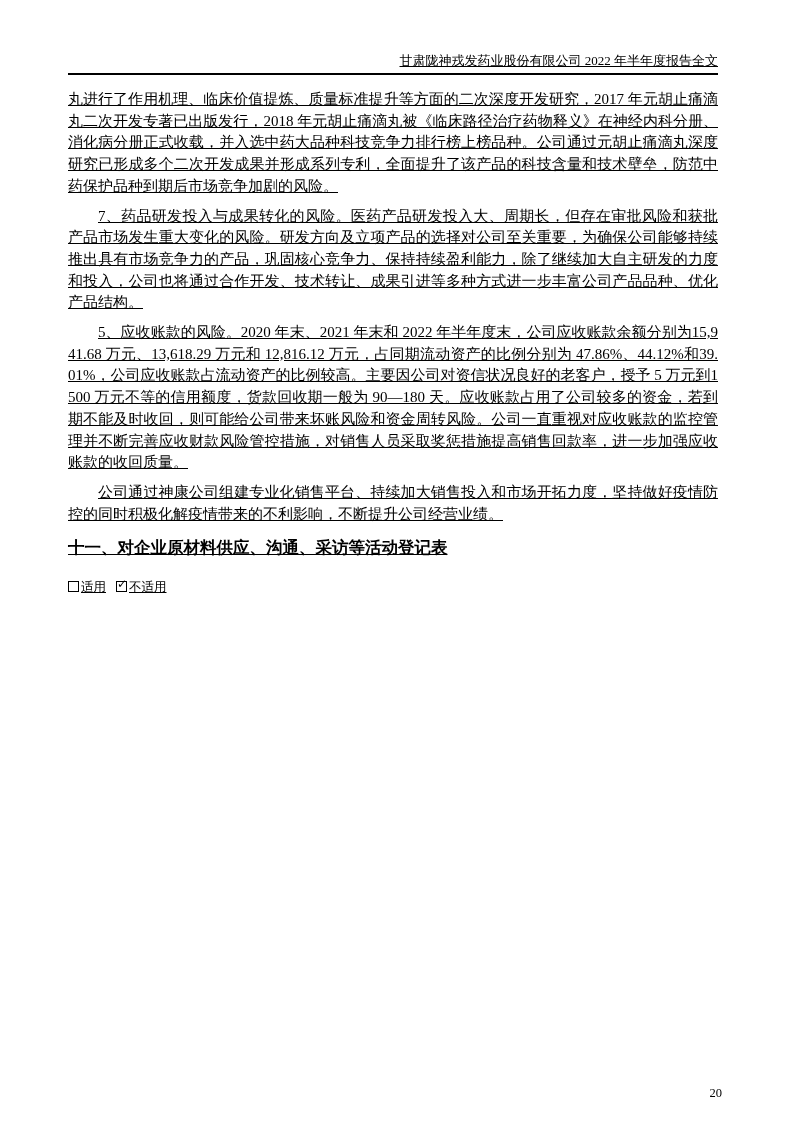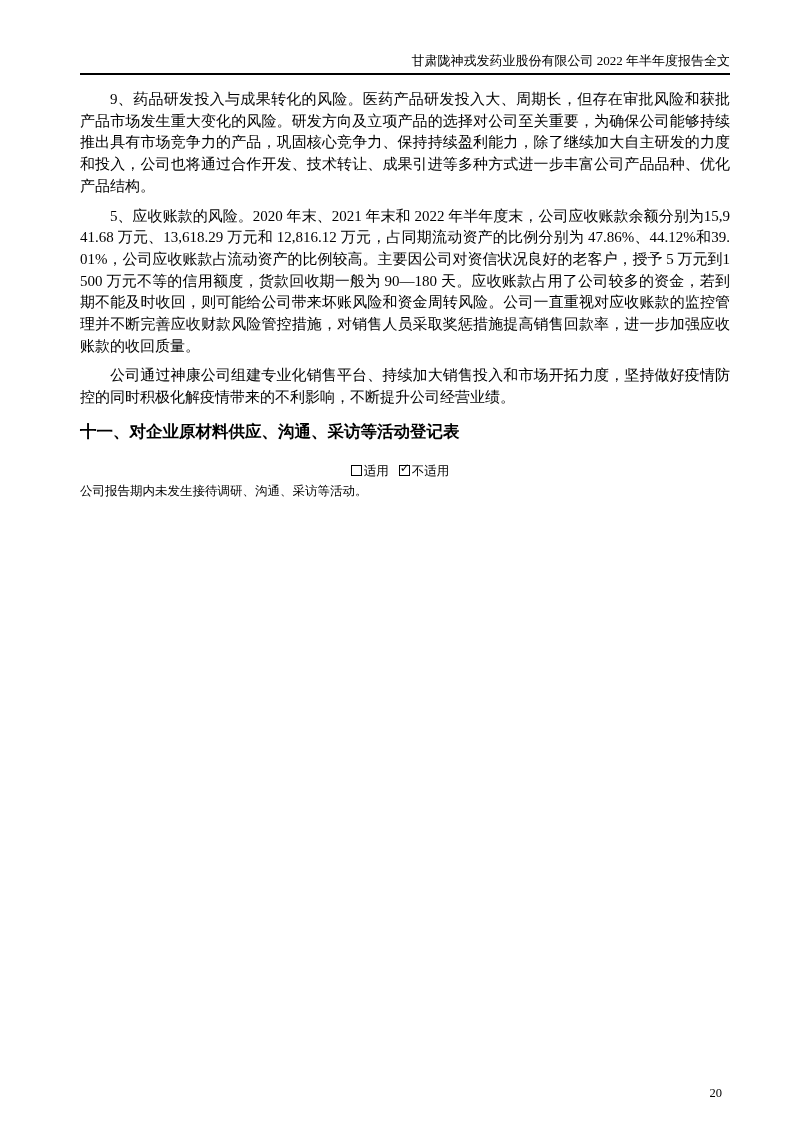--- a/index.html
+++ b/index.html
@@ -8,23 +8,24 @@
     position: relative;
     width: 793px;
     height: 1122px;
     background: #ffffff;
     color: #000000;
     font-family: "Liberation Serif", "DejaVu Serif", serif;
     overflow: hidden;
   }
   .content {
     position: absolute;
-    left: 80px;
+    left: 68px;
     top: 0;
     width: 650px;
+    text-decoration: underline;
   }
   .header {
     margin-top: 52px;
     text-align: right;
     font-size: 13px;
     line-height: 17px;
     padding-bottom: 4px;
     border-bottom: 2px solid #000000;
   }
   .body-text { margin-top: 14px; }
@@ -38,22 +39,21 @@
   p.para.indent { text-indent: 2em; }
   h2.section-heading {
     margin: 12px 0 18px 0;
     font-size: 16.5px;
     line-height: 22px;
     font-weight: bold;
   }
   .check-line {
     font-size: 12.5px;
     line-height: 20px;
-    margin-bottom: 0;
-    text-align: center;
+    margin-bottom: 16px;
   }
   .cb-group { margin-right: 10px; white-space: nowrap; }
   .cb {
     display: inline-block;
     width: 11px;
     height: 11px;
     border: 1px solid #000000;
     vertical-align: -1px;
     margin-right: 2px;
     position: relative;
@@ -83,29 +83,29 @@
 <body>
 
 <div class="page">
   <div class="content">
 
     <div class="header">
       <span>甘肃陇神戎发药业股份有限公司 2022 年半年度报告全文</span>
     </div>
 
     <div class="body-text">
-      <p class="para indent">9、药品研发投入与成果转化的风险。医药产品研发投入大、周期长，但存在审批风险和获批产品市场发生重大变化的风险。研发方向及立项产品的选择对公司至关重要，为确保公司能够持续推出具有市场竞争力的产品，巩固核心竞争力、保持持续盈利能力，除了继续加大自主研发的力度和投入，公司也将通过合作开发、技术转让、成果引进等多种方式进一步丰富公司产品品种、优化产品结构。</p>
+      <p class="para">丸进行了作用机理、临床价值提炼、质量标准提升等方面的二次深度开发研究，2017 年元胡止痛滴丸二次开发专著已出版发行，2018 年元胡止痛滴丸被《临床路径治疗药物释义》在神经内科分册、消化病分册正式收载，并入选中药大品种科技竞争力排行榜上榜品种。公司通过元胡止痛滴丸深度研究已形成多个二次开发成果并形成系列专利，全面提升了该产品的科技含量和技术壁垒，防范中药保护品种到期后市场竞争加剧的风险。</p>
+      <p class="para indent">7、药品研发投入与成果转化的风险。医药产品研发投入大、周期长，但存在审批风险和获批产品市场发生重大变化的风险。研发方向及立项产品的选择对公司至关重要，为确保公司能够持续推出具有市场竞争力的产品，巩固核心竞争力、保持持续盈利能力，除了继续加大自主研发的力度和投入，公司也将通过合作开发、技术转让、成果引进等多种方式进一步丰富公司产品品种、优化产品结构。</p>
       <p class="para indent">5、应收账款的风险。2020 年末、2021 年末和 2022 年半年度末，公司应收账款余额分别为15,941.68 万元、13,618.29 万元和 12,816.12 万元，占同期流动资产的比例分别为 47.86%、44.12%和39.01%，公司应收账款占流动资产的比例较高。主要因公司对资信状况良好的老客户，授予 5 万元到1500 万元不等的信用额度，货款回收期一般为 90—180 天。应收账款占用了公司较多的资金，若到期不能及时收回，则可能给公司带来坏账风险和资金周转风险。公司一直重视对应收账款的监控管理并不断完善应收财款风险管控措施，对销售人员采取奖惩措施提高销售回款率，进一步加强应收账款的收回质量。</p>
       <p class="para indent">公司通过神康公司组建专业化销售平台、持续加大销售投入和市场开拓力度，坚持做好疫情防控的同时积极化解疫情带来的不利影响，不断提升公司经营业绩。</p>
 
       <h2 class="section-heading">十一、对企业原材料供应、沟通、采访等活动登记表</h2>
 
       <div class="check-line">
         <span class="cb-group"><span class="cb"></span><span>适用</span></span><span class="cb-group"><span class="cb"><span class="tick">✓</span></span><span>不适用</span></span>
       </div>
 
-      <div class="note">公司报告期内未发生接待调研、沟通、采访等活动。</div>
     </div>
 
   </div>
 
   <div class="page-number">20</div>
 </div>
 
 </body></html>

